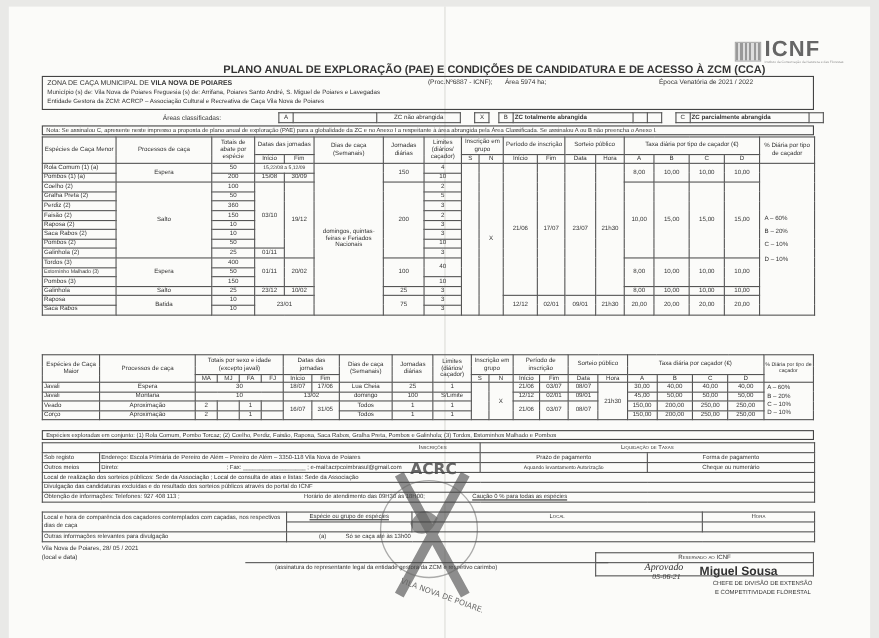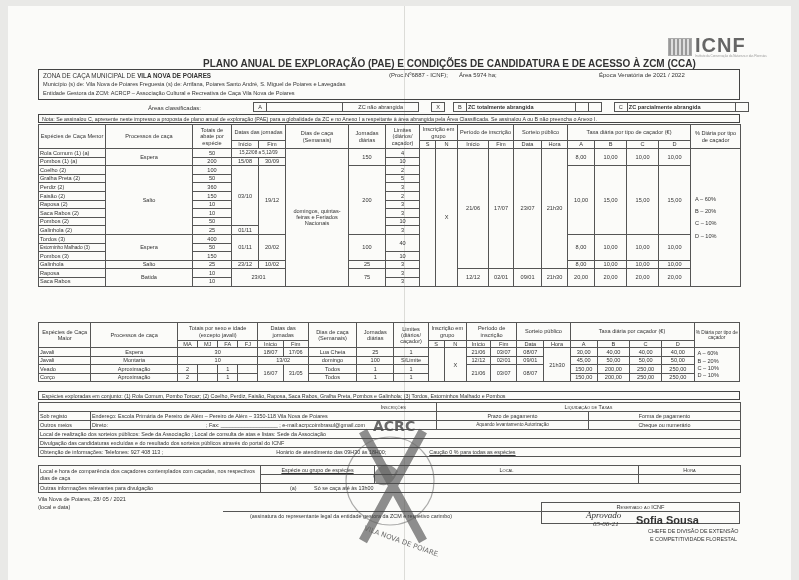--- a/index.html
+++ b/index.html
@@ -498,21 +498,21 @@
           <td style="font-variant:small-caps">Reservado ao ICNF</td>
         </tr>
     <tr style="height:12px">
           <td></td>
         </tr>
   </tbody>
     </table>
 
   <div class="sig" style="left:578px;top:504px;font-size:9px;">Aprovado</div>
   <div class="sig" style="left:585px;top:514px;font-size:7px;">05-06-21</div>
-  <div class="t" style="left:628px;top:508px;font-size:11px;font-weight:bold;color:#333;">Sofia Sousa</div>
+  <div class="t" style="left:628px;top:508px;font-size:11px;font-weight:bold;color:#333;">Miguel Sousa</div>
   <div class="t" style="left:640px;top:522px;font-size:5.4px;">CHEFE DE DIVISÃO DE EXTENSÃO</div>
   <div class="t" style="left:642px;top:530px;font-size:5.4px;">E COMPETITIVIDADE FLORESTAL</div>
 
   <svg class="stamp" viewBox="0 0 95 150">
     <circle cx="47" cy="70" r="44" fill="none" stroke="#555" stroke-width="1.2" opacity=".6"></circle>
     <path d="M20 20 L80 130 M80 20 L20 130" stroke="#444" stroke-width="9" opacity=".75"></path>
     <path d="M30 65 q10 -20 25 -5 q-8 20 -22 12z" fill="#444" opacity=".7"></path>
     <text x="30" y="20" font-size="14" font-weight="bold" fill="#444" font-family="DejaVu Sans, sans-serif">ACRC</text>
     <text x="22" y="128" font-size="7" fill="#444" font-family="DejaVu Sans, sans-serif" transform="rotate(20 47 120)">VILA NOVA DE POIARES</text>
   </svg>

